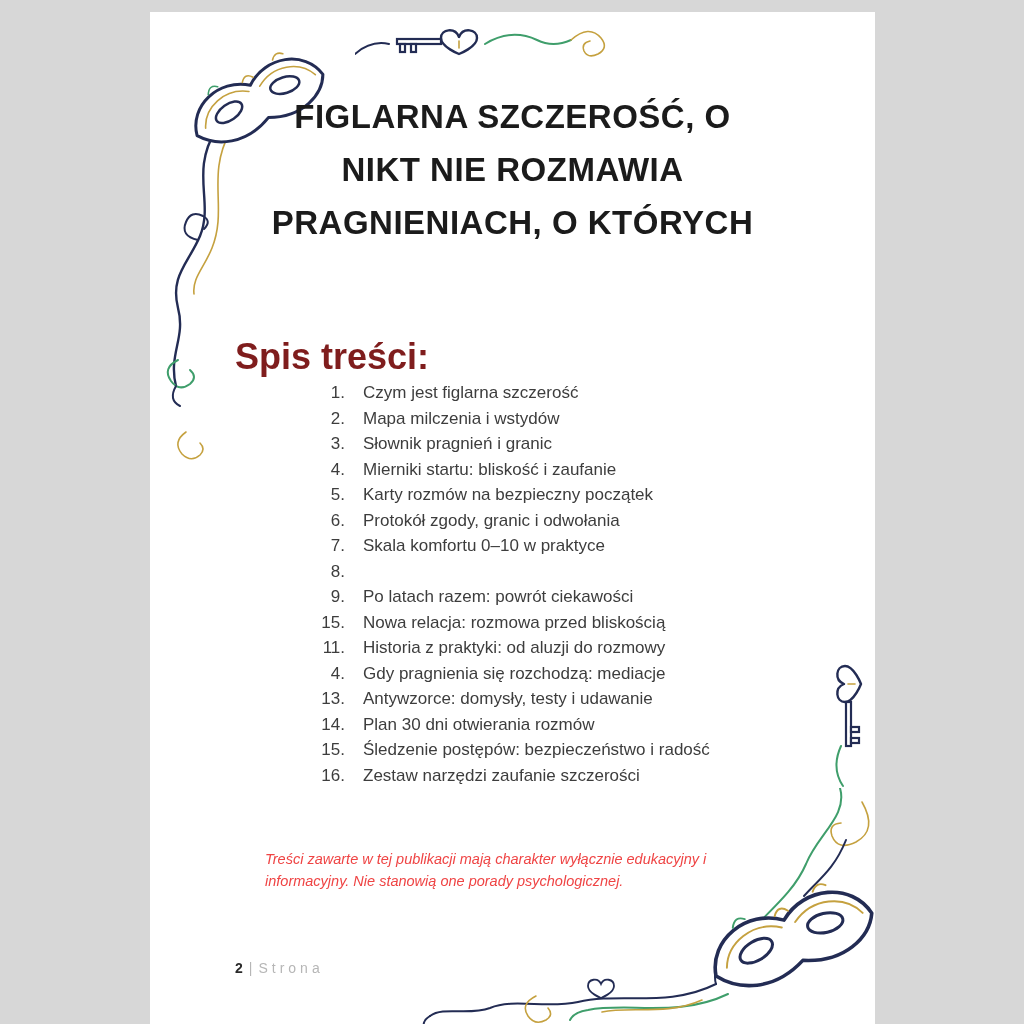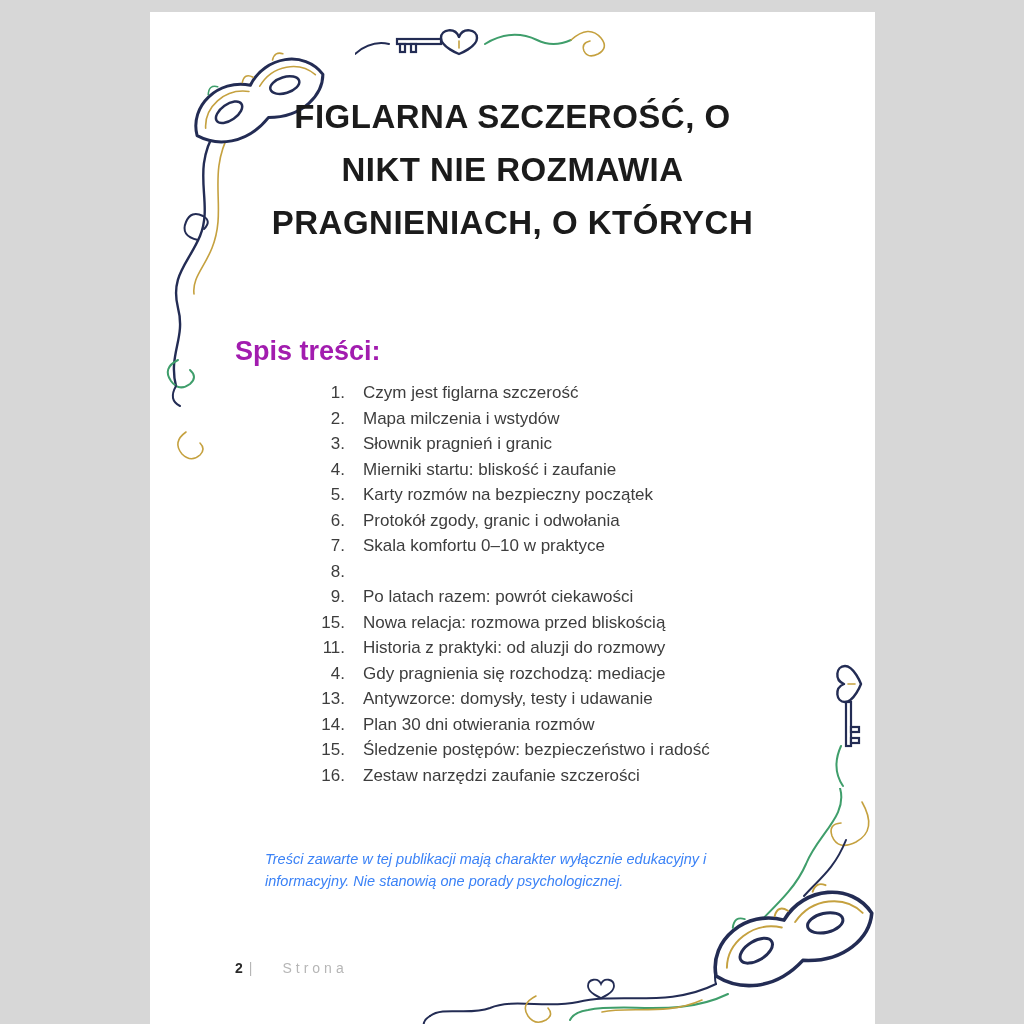--- a/index.html
+++ b/index.html
@@ -18,40 +18,40 @@
   .content{position:absolute;inset:0;z-index:2;}
 
   .title{
     position:absolute;top:78px;left:0;right:0;
     text-align:center;
     font-size:33px;font-weight:bold;line-height:53px;
     color:#1b1b1b;letter-spacing:0.5px;
   }
   .toc-heading{
     position:absolute;top:324px;left:85px;
-    font-size:27px;font-weight:bold;color:#a21caf;
+    font-size:36px;font-weight:bold;color:#7f1d1d;
   }
   .toc-list{
     position:absolute;top:368px;left:165px;
     font-size:17px;color:#3d3d3d;
   }
   .toc-row{display:flex;line-height:25.5px;}
   .toc-num{width:30px;text-align:right;flex:0 0 30px;}
   .toc-label{margin-left:18px;white-space:nowrap;}
 
   .disclaimer{
     position:absolute;top:836px;left:115px;width:468px;
-    font-size:14.5px;font-style:italic;color:#3b82f6;line-height:22px;
+    font-size:14.5px;font-style:italic;color:#ef4444;line-height:22px;
   }
   .footer{
     position:absolute;top:948px;left:85px;
     font-size:14px;
   }
   .footer .pnum{font-weight:bold;color:#2a2a2a;letter-spacing:2px;}
-  .footer .psep,.footer .plabel{color:#b6b6b6;letter-spacing:4px;margin-left:24px;}
+  .footer .psep,.footer .plabel{color:#b6b6b6;letter-spacing:4px;}
   .footer .psep{margin:0 2px 0 4px;}
 
   
   .navy{stroke:#232c54;fill:none;stroke-linecap:round;}
   .gold{stroke:#c5a13f;fill:none;stroke-linecap:round;}
   .green{stroke:#3f9e6b;fill:none;stroke-linecap:round;}
 </style>
 </head>
 <body>
 

